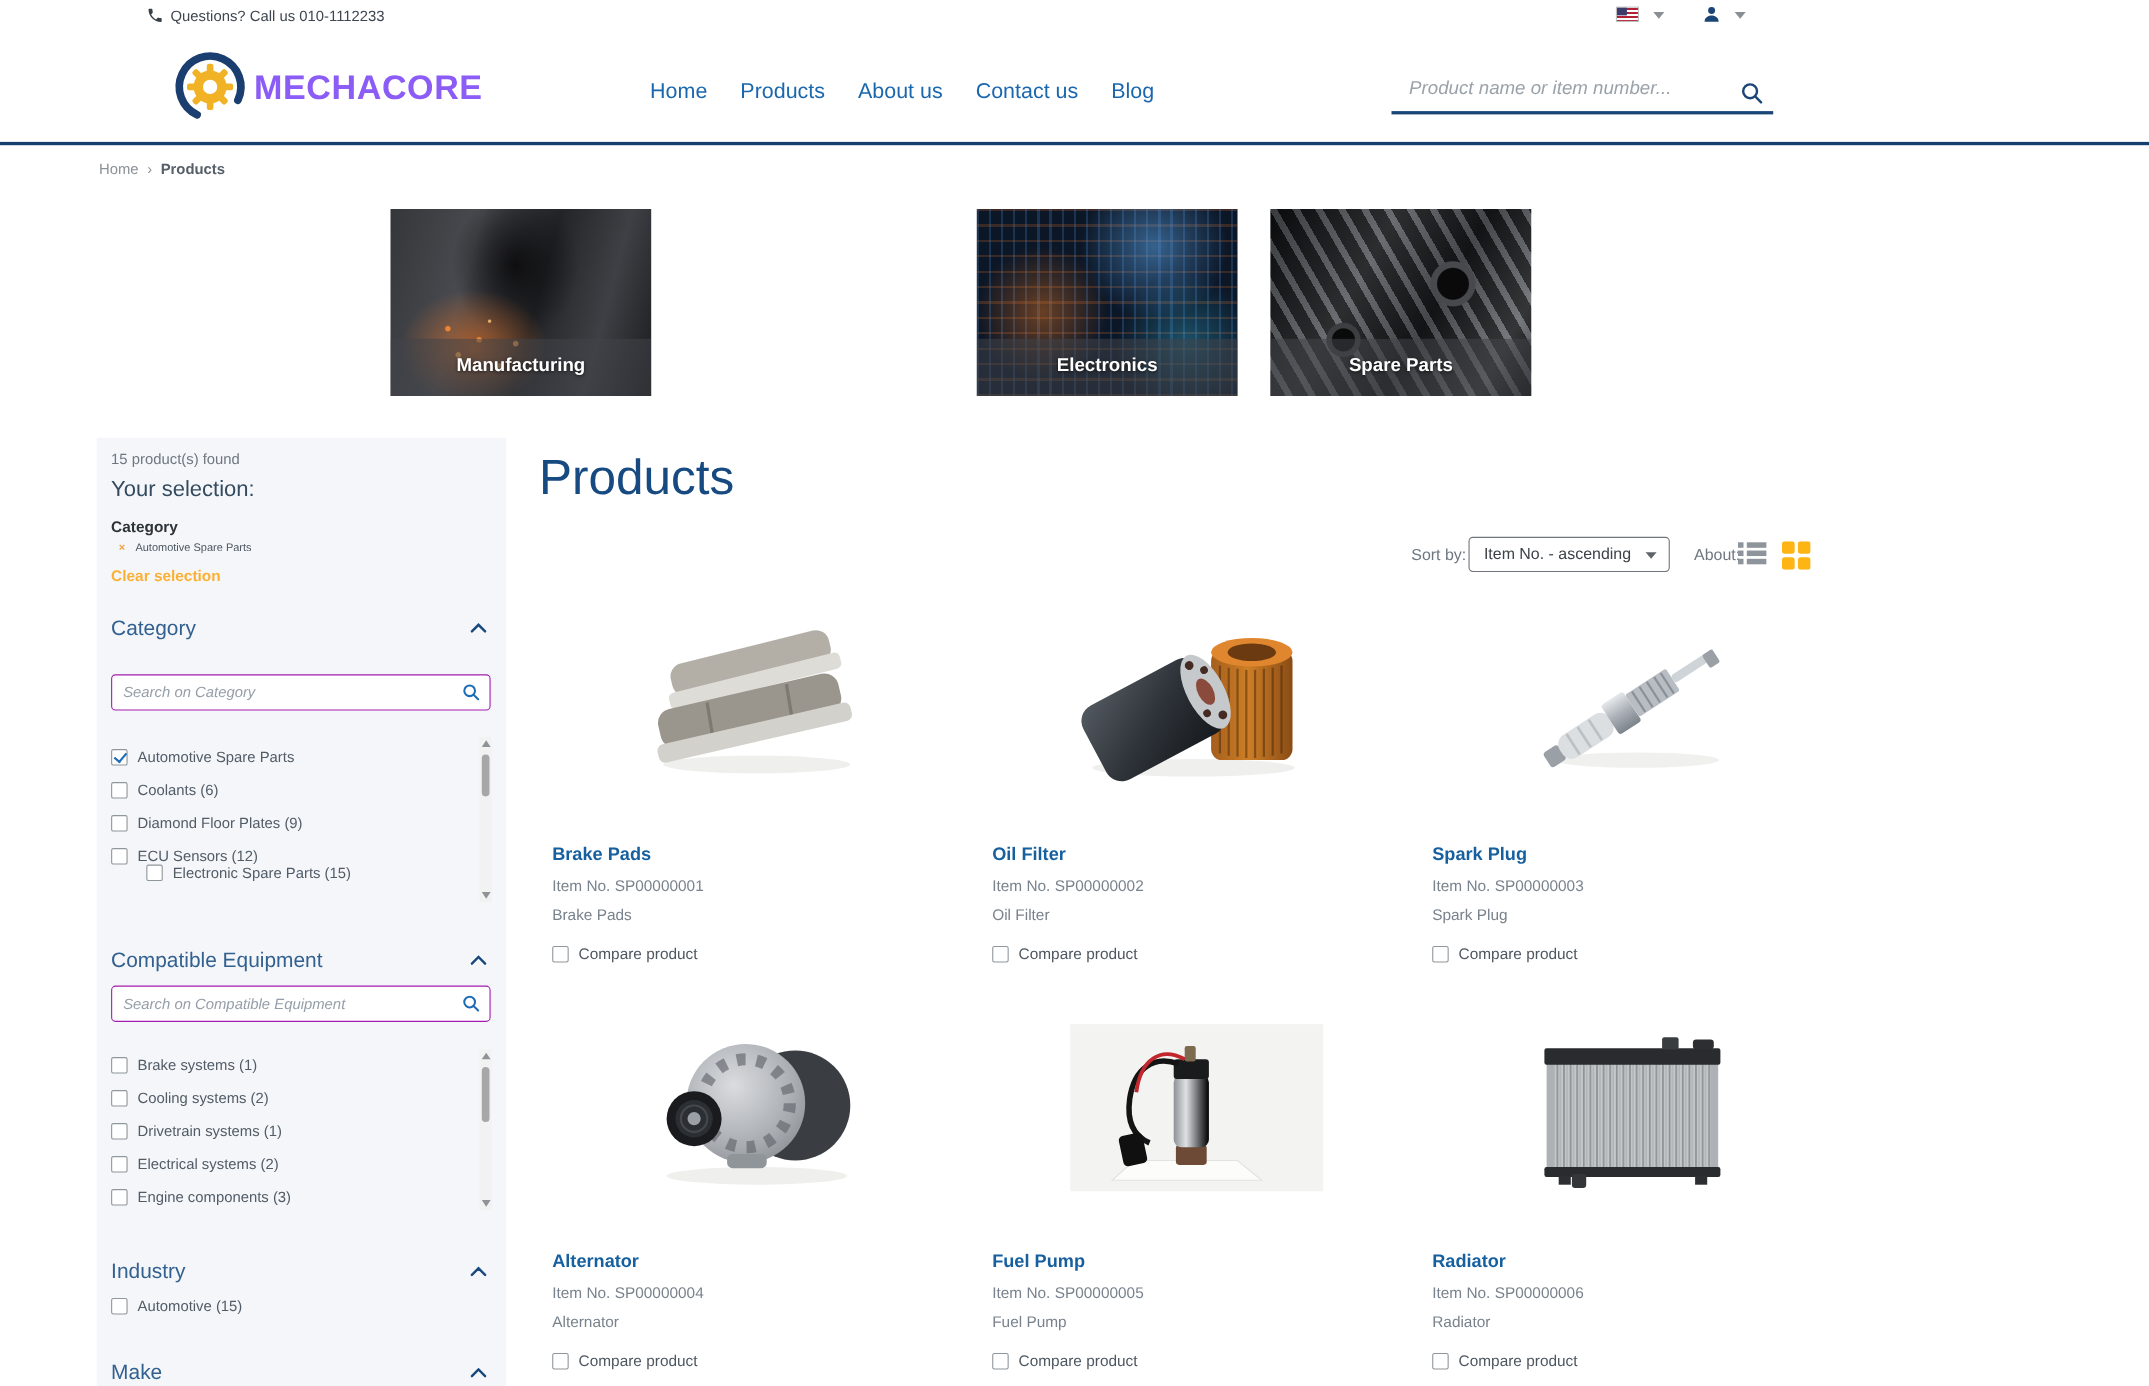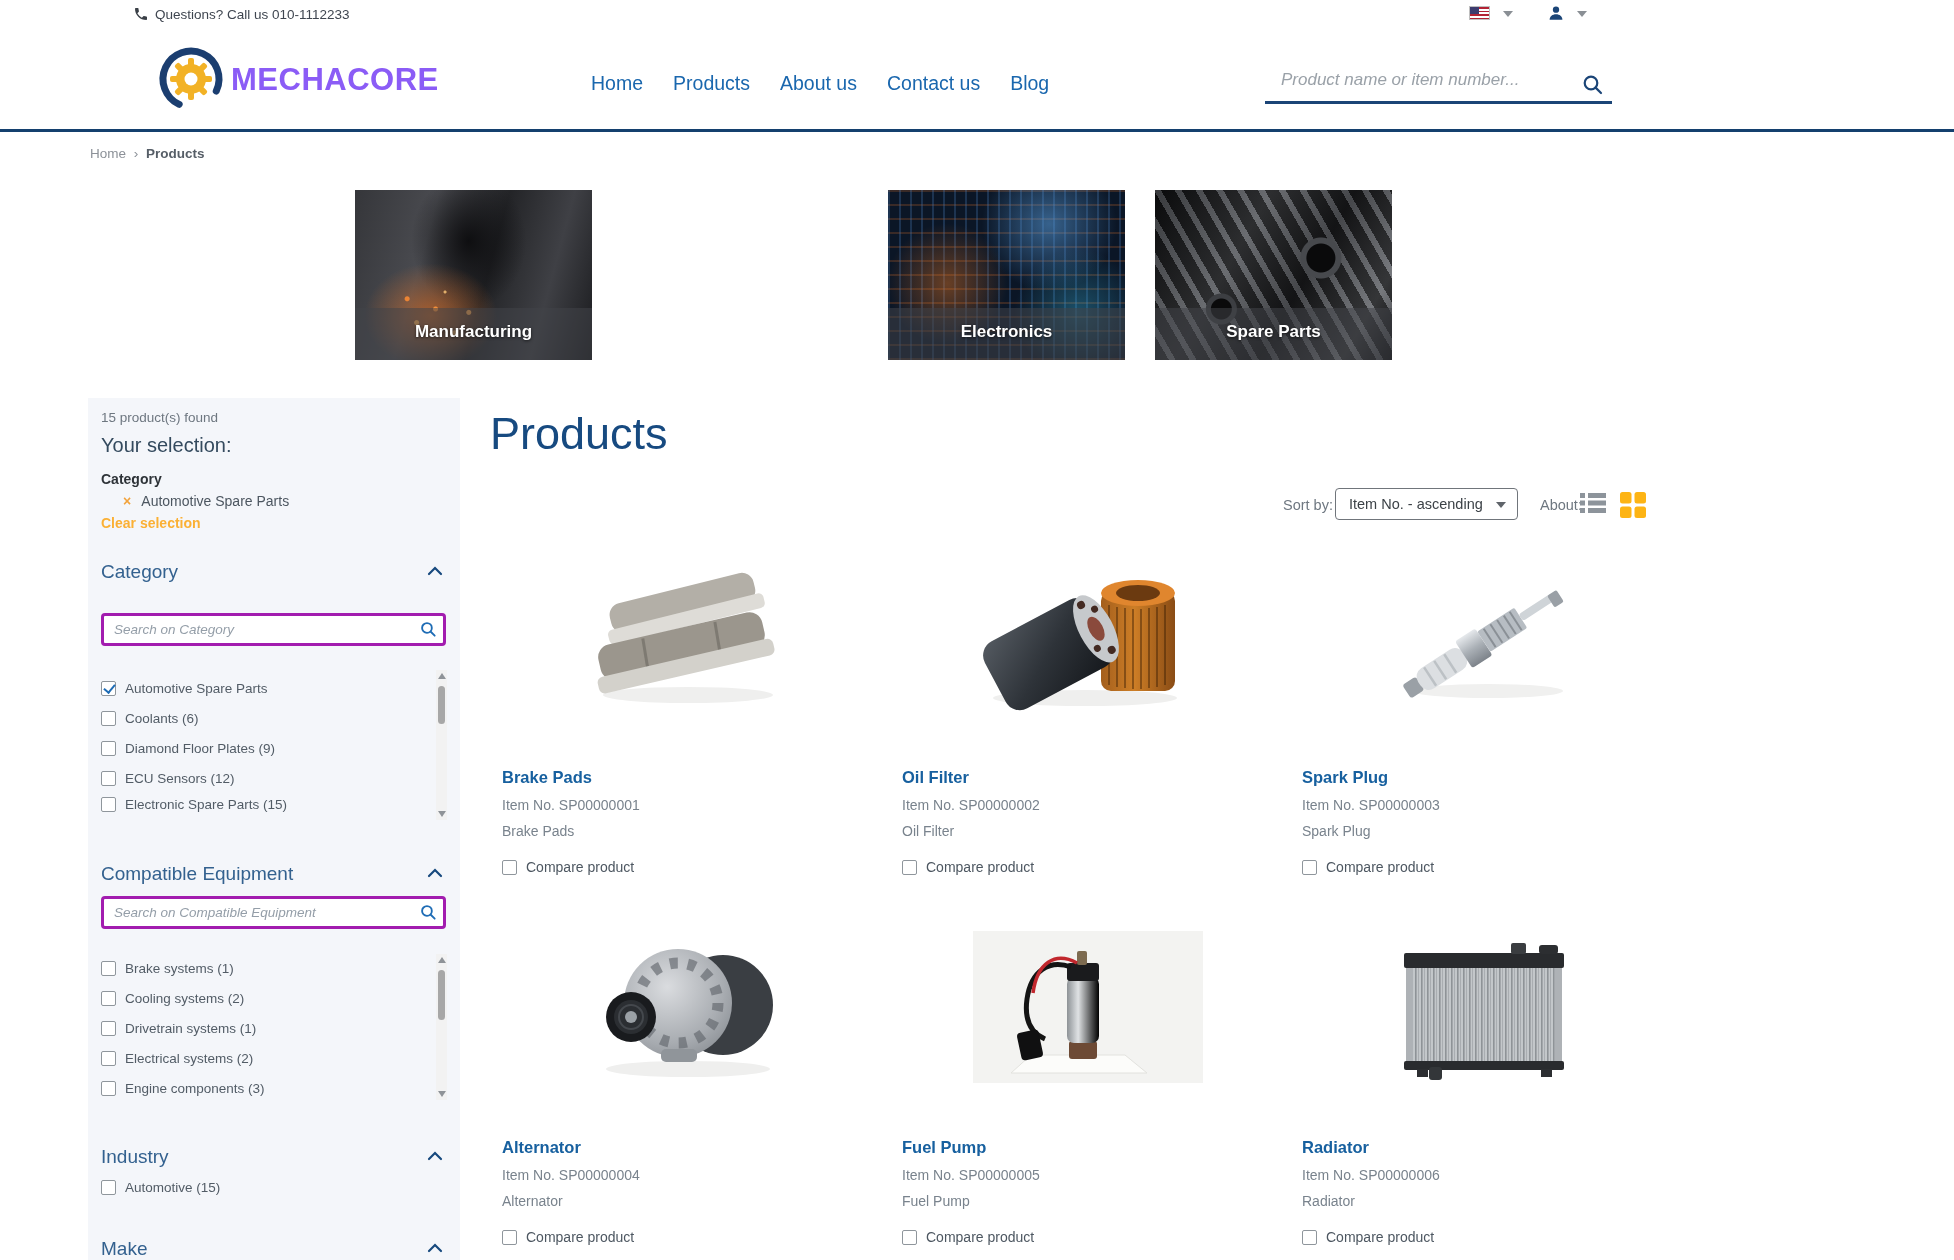--- a/index.html
+++ b/index.html
@@ -74,27 +74,27 @@
       radial-gradient(circle at 28% 70%, #0a0a0b 0 10px, #3c3e42 11px 15px, transparent 16px),
       repeating-linear-gradient(60deg, rgba(0,0,0,.5) 0 12px, rgba(150,153,158,.28) 12px 18px),
       linear-gradient(120deg,#141517 0%,#595b5f 35%,#26272a 60%,#6a6c70 85%,#1b1c1f 100%); }
 
   
   .sidebar { position:absolute; left:88px; top:398px; width:372px; height:862px; background:#f4f6fa; }
   .sb { position:absolute; left:13px; }
   .sb-results { top:12px; font-size:13.5px; color:#6e7780; }
   .sb-selhead { top:36px; font-size:20px; color:#344a5e; }
   .sb-group { top:73px; font-size:14px; font-weight:bold; color:#2e3338; }
-  .sb-selected { top:95px; font-size:14px; color:#4c5660;margin-left:15px; }
+  .sb-selected { top:95px; font-size:10px; color:#4c5660; }
   .sb-selected .x { color:#f2a33c; font-weight:bold; margin:0 7px 0 7px; cursor:pointer; }
   .sb-clear { top:117px; font-size:14px; font-weight:bold; color:#fbb034; cursor:pointer;text-align:center; }
   .sb-sechead { font-size:19px; color:#33618f; width:346px; cursor:pointer; }
   .sb-sechead svg { position:absolute; right:4px; top:5px; }
   .sb-search { width:345px; height:33px; }
-  .sb-search input { width:100%; height:100%; border:3px solid #a21caf; border-radius:4px; background:#fff;
+  .sb-search input { width:100%; height:100%; border:1px solid #a21caf; border-radius:4px; background:#fff;
                      font-family:"Liberation Sans",sans-serif; font-size:13.5px; color:#333; outline:none;
                      padding:0 30px 0 10px; }
   .sb-search input::placeholder { font-style:italic; color:#949ea8; }
   .sb-search .ico { position:absolute; right:9px; top:8px; }
   .frow { position:absolute; left:13px; font-size:13.5px; color:#525c66; cursor:pointer; white-space:nowrap; }
   .cbox { position:relative; display:inline-block; width:15px; height:15px; border:1px solid #8f969c; background:#fff;
           border-radius:2px; vertical-align:-3px; margin-right:9px; }
   .cbox.checked::after { content:''; position:absolute; left:4px; top:0px; width:5px; height:9px;
           border:solid #1e6cb5; border-width:0 2px 2px 0; transform:rotate(40deg); }
   .vscroll { position:absolute; left:348px; width:11px; background:#f2f2f2; }
@@ -220,21 +220,21 @@
     </div>
     <div class="frow" style="top:313px;">
       <span class="cbox"></span><span>Coolants (6)</span>
     </div>
     <div class="frow" style="top:343px;">
       <span class="cbox"></span><span>Diamond Floor Plates (9)</span>
     </div>
     <div class="frow" style="top:373px;">
       <span class="cbox"></span><span>ECU Sensors (12)</span>
     </div>
-    <div class="frow" style="top:399px;">
+    <div class="frow" style="top:388px;margin-left:32px;">
       <span class="cbox"></span><span>Electronic Spare Parts (15)</span>
     </div>
     <div class="vscroll" style="top:272px; height:150px;">
       <div class="arr up"></div>
       <div class="thumb" style="top:16px; height:38px;"></div>
       <div class="arr dn"></div>
     </div>
 
     <div class="sb sb-sechead" style="top:465px;">
       <span>Compatible Equipment</span>

